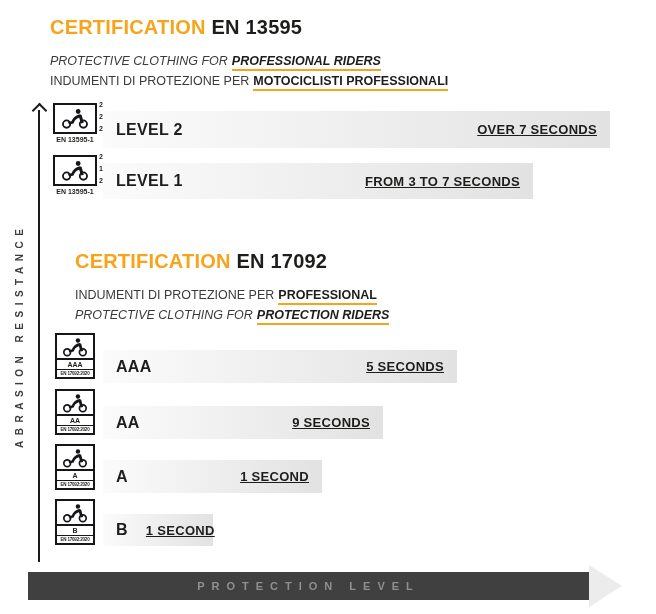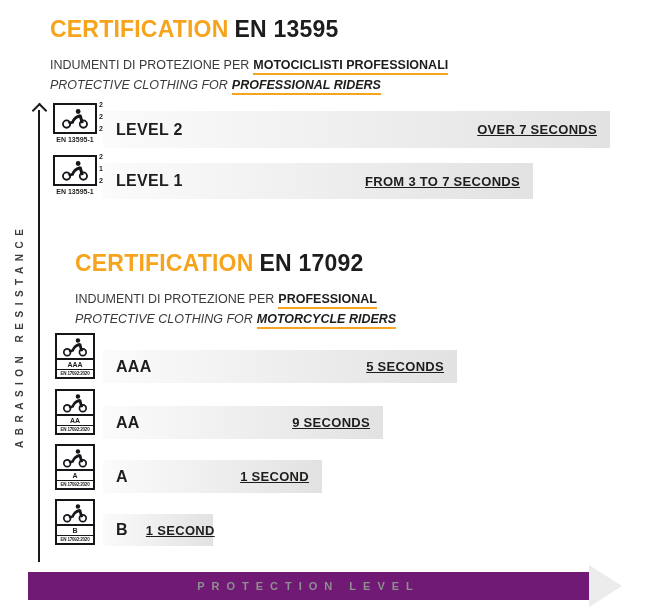--- a/index.html
+++ b/index.html
@@ -2,21 +2,21 @@
 <html><head>
 <meta charset="utf-8">
 <style>
   html,body{margin:0;padding:0;background:#ffffff;}
   .canvas{
     position:relative;width:656px;height:614px;background:#ffffff;
     font-family:"Liberation Sans",sans-serif;color:#1d1d1b;overflow:hidden;
   }
   
   .sec-header{position:absolute;left:50px;}
-  .sec-title{font-size:23px;font-weight:800;letter-spacing:.2px;margin-bottom:12px;white-space:nowrap;}
+  .sec-title{font-size:20px;font-weight:800;letter-spacing:.2px;margin-bottom:12px;white-space:nowrap;}
   .sec-title .accent{color:#F7A41D;margin-right:6px;}
   .sub{font-size:12.5px;line-height:20px;color:#3a3a3a;white-space:nowrap;}
   .sub .b{font-weight:800;color:#1d1d1b;border-bottom:2px solid #F7A41D;padding-bottom:1px;margin-left:4px;}
   .sub.it{font-style:italic;}
   
   .bar{
     position:absolute;left:103px;box-sizing:border-box;
     background:linear-gradient(90deg,#fbfbfb 0%,#e2e2e2 100%);
     display:flex;align-items:center;justify-content:space-between;padding:0 13px;gap:18px;
   }
@@ -40,44 +40,44 @@
   .moto2{width:26px;height:20px;display:block;}
   
   .y-line{position:absolute;left:38px;top:110px;width:2px;height:452px;background:#1a1a1a;}
   .y-head{position:absolute;left:34px;top:105px;width:9px;height:9px;
     border-top:2px solid #1a1a1a;border-right:2px solid #1a1a1a;transform:rotate(-45deg);}
   .y-label{position:absolute;left:11px;top:110px;height:452px;width:16px;
     writing-mode:vertical-rl;transform:rotate(180deg);
     display:flex;align-items:center;justify-content:center;
     font-size:10px;font-weight:600;letter-spacing:5.5px;color:#3c3c3c;white-space:nowrap;}
   
-  .x-body{position:absolute;left:28px;top:572px;width:561px;height:28px;background:#701a75;
+  .x-body{position:absolute;left:28px;top:572px;width:561px;height:28px;background:#404040;
     display:flex;align-items:center;justify-content:center;}
   .x-head{position:absolute;left:589px;top:565px;width:0;height:0;
     border-left:33px solid #ececec;border-top:21px solid transparent;border-bottom:21px solid transparent;}
   .x-label{font-size:11px;font-weight:600;letter-spacing:7px;color:#8f8f8f;white-space:nowrap;}
 </style>
 </head>
 <body>
 
 <div class="canvas">
 
   <div class="y-line"></div>
   <div class="y-head"></div>
   <div class="y-label">ABRASION RESISTANCE</div>
 
   <div class="sec-header" style="top:16px;">
     <div class="sec-title">
       <span class="accent">CERTIFICATION</span><span>EN 13595</span>
     </div>
+    <div class="sub it">
+      <span>PROTECTIVE CLOTHING FOR</span><span class="b">PROFESSIONAL RIDERS</span>
+    </div>
     <div class="sub">
       <span>INDUMENTI DI PROTEZIONE PER</span><span class="b">MOTOCICLISTI PROFESSIONALI</span>
-    </div>
-    <div class="sub it">
-      <span>PROTECTIVE CLOTHING FOR</span><span class="b">PROFESSIONAL RIDERS</span>
     </div>
   </div>
 
   <div class="badge1" style="top:103px;">
     <div class="box">
       <svg class="moto1" viewBox="0 0 40 30">
         <circle cx="8" cy="23" r="5.2" fill="none" stroke="#15151a" stroke-width="2.6"></circle>
         <circle cx="32" cy="23" r="5.2" fill="none" stroke="#15151a" stroke-width="2.6"></circle>
         <circle cx="24.5" cy="5" r="3.4" fill="#15151a"></circle>
         <path d="M27 9 C21 10 17 14 15 19 L10 20 11.5 23.5 18 22 C19.5 17.5 22 15 26 14 L28.5 22 32.5 21 29.5 10 Z" fill="#15151a"></path>
@@ -117,21 +117,21 @@
   </div>
 
   <div class="sec-header" style="top:250px;margin-left:25px;">
     <div class="sec-title">
       <span class="accent">CERTIFICATION</span><span>EN 17092</span>
     </div>
     <div class="sub">
       <span>INDUMENTI DI PROTEZIONE PER</span><span class="b">PROFESSIONAL</span>
     </div>
     <div class="sub it">
-      <span>PROTECTIVE CLOTHING FOR</span><span class="b">MOTORCYCLE RIDERS</span>
+      <span>PROTECTIVE CLOTHING FOR</span><span class="b">PROTECTION RIDERS</span>
     </div>
   </div>
 
   <div class="badge2" style="top:333px;">
     <div class="pic">
       <svg class="moto2" viewBox="0 0 40 30">
         <circle cx="8" cy="23" r="5.2" fill="none" stroke="#15151a" stroke-width="2.6"></circle>
         <circle cx="32" cy="23" r="5.2" fill="none" stroke="#15151a" stroke-width="2.6"></circle>
         <circle cx="24.5" cy="5" r="3.4" fill="#15151a"></circle>
         <path d="M27 9 C21 10 17 14 15 19 L10 20 11.5 23.5 18 22 C19.5 17.5 22 15 26 14 L28.5 22 32.5 21 29.5 10 Z" fill="#15151a"></path>

